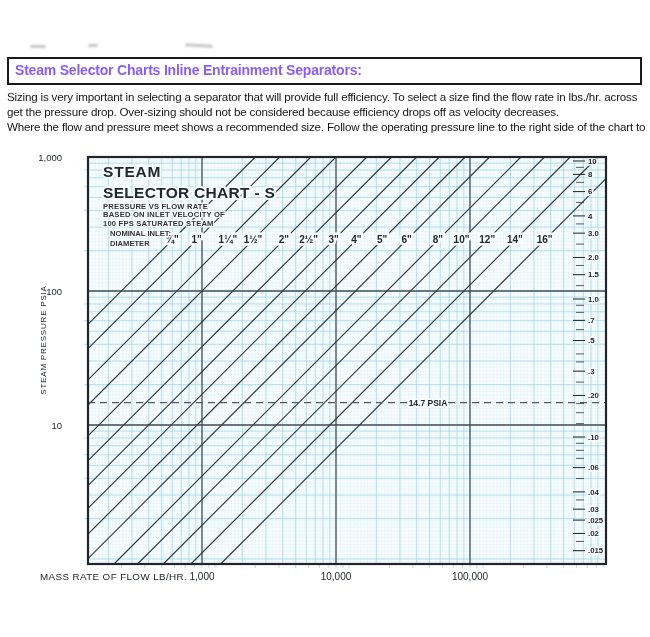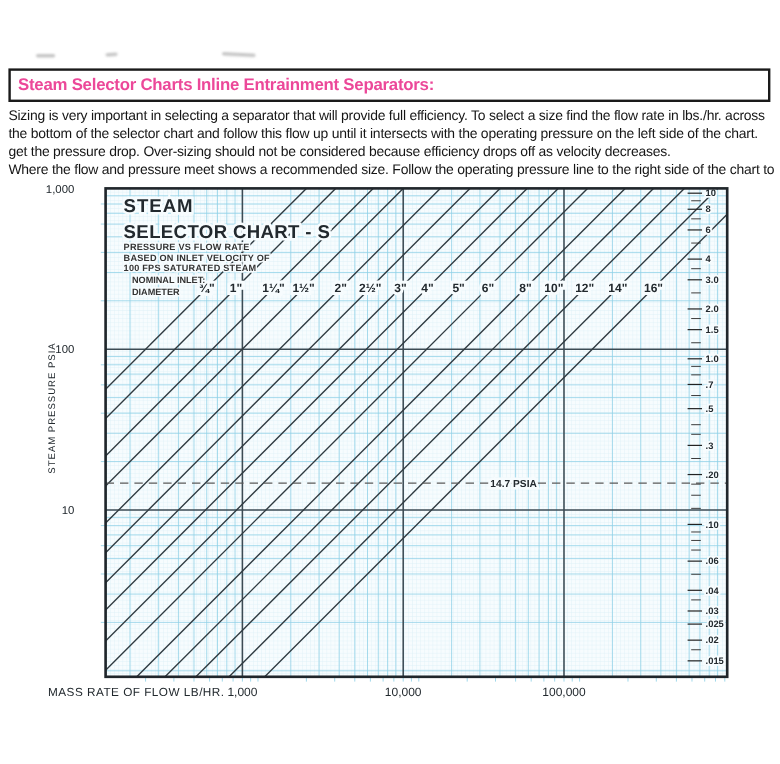--- a/index.html
+++ b/index.html
@@ -1,42 +1,41 @@
 <!DOCTYPE html>
 <html><head>
 <meta charset="utf-8">
 <style>
   html,body{margin:0;padding:0;background:#ffffff;}
   body{width:650px;height:637px;position:relative;overflow:hidden;
        font-family:"Liberation Sans",sans-serif;color:#111;}
   .artifact{position:absolute;background:#c6c6c6;border-radius:2px;filter:blur(1px);}
   #title-box{position:absolute;left:7px;top:57px;width:631px;height:24px;
              border:2px solid #1a1a1a;background:#fff;}
-  #title-box .t{font-size:14px;font-weight:bold;color:#ec4899;
+  #title-box .t{font-size:14px;font-weight:bold;color:#8b5cf6;
                 padding:3px 0 0 6px;letter-spacing:-0.2px;white-space:nowrap;}
   #intro{position:absolute;left:7px;top:89px;width:640px;overflow:hidden;}
   #intro .line{font-size:11.6px;letter-spacing:-0.18px;line-height:15.1px;
                white-space:nowrap;color:#151515;}
   #chart-wrap{position:absolute;left:0;top:0;width:650px;height:637px;}
   svg text{font-family:"Liberation Sans",sans-serif;}
 </style>
 </head>
 <body>
 
 <div class="artifact" style="left:30px;top:45px;width:16px;height:3px;"></div>
 <div class="artifact" style="left:88px;top:44px;width:10px;height:3px;transform:rotate(-4deg);"></div>
 <div class="artifact" style="left:185px;top:44px;width:28px;height:3px;transform:rotate(3deg);"></div>
 
 <div id="title-box">
   <div class="t">Steam Selector Charts Inline Entrainment Separators:</div>
 </div>
 
 <div id="intro">
   <div class="line">Sizing is very important in selecting a separator that will provide full efficiency. To select a size find the flow rate in lbs./hr. across</div>
-  <div class="line">the bottom of the selector chart and follow this flow up until it intersects with the operating pressure on the left side of the chart.</div>
   <div class="line">get the pressure drop. Over-sizing should not be considered because efficiency drops off  as velocity decreases.</div>
   <div class="line">Where the flow and pressure meet shows a recommended size. Follow the operating pressure line to the right side of the chart to</div>
 </div>
 
 <div id="chart-wrap">
   <svg id="chart-svg" width="650" height="637" viewBox="0 0 650 637">
       <rect x="88" y="157" width="518" height="407" fill="#f7fcfe"></rect>
       <defs>
         <pattern id="fineGrid" width="3.4" height="3.4" patternUnits="userSpaceOnUse">
           <path d="M0 0H3.4M0 0V3.4" stroke="#d7edf5" stroke-width="0.55" fill="none"></path>

